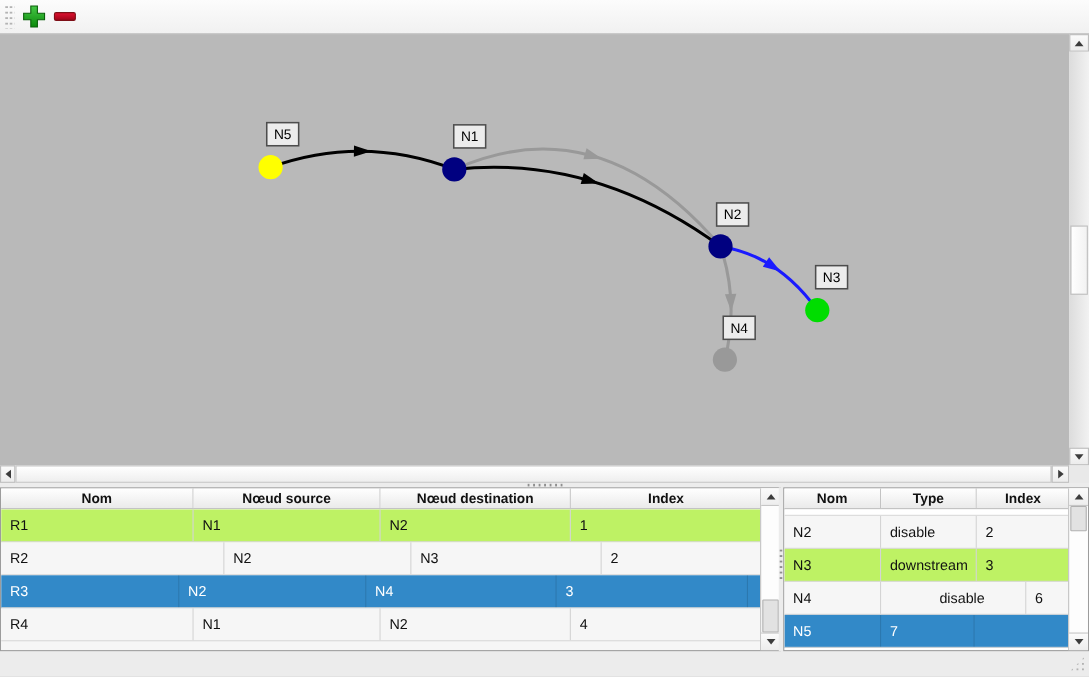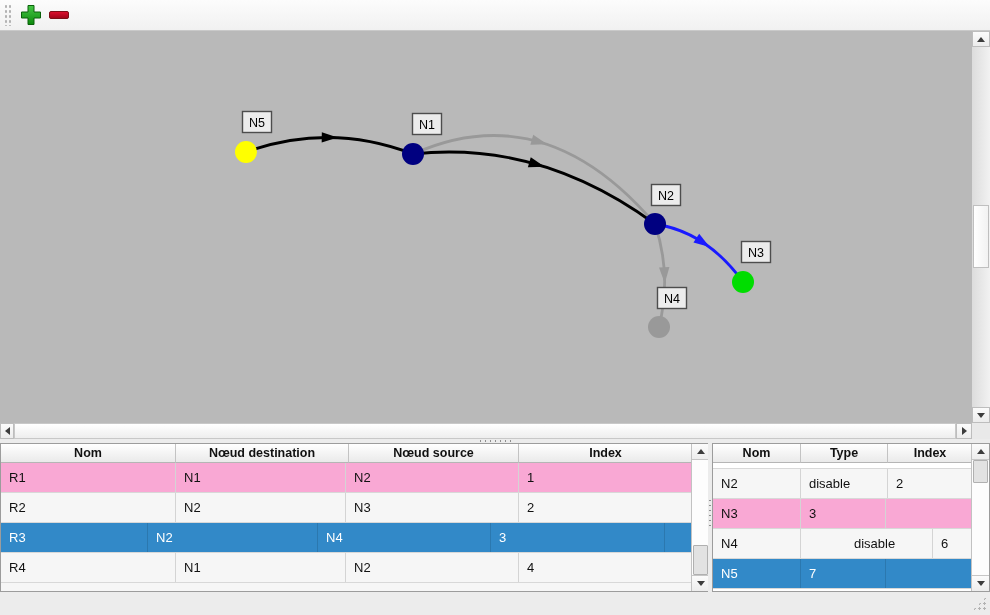--- a/index.html
+++ b/index.html
@@ -60,21 +60,21 @@
   .table.nodes{left:712px;width:278px;}
   .tcols{flex:1;display:flex;flex-direction:column;overflow:hidden;}
   .thead{display:flex;height:19px;flex:none;}
   .th{box-sizing:border-box;flex:none;height:19px;
     border-right:1px solid #c3c3c3;border-bottom:1px solid #b5b5b5;
     background:linear-gradient(#ffffff,#eaeaea);
     font-weight:bold;font-size:12.5px;color:#111;
     display:flex;align-items:center;justify-content:center;overflow:hidden;}
   .tbody{flex:1;overflow:hidden;}
   .tbody.striped-tail{background:#f6f6f6;}
-  .t-row{display:flex;height:30px;box-sizing:border-box;border-bottom:1px solid #d8d8d8;background:#f9a8d4;}
+  .t-row{display:flex;height:30px;box-sizing:border-box;border-bottom:1px solid #d8d8d8;background:#bef264;}
   .t-row.alt{background:#f6f6f6;}
   .t-row.partial{background:#ffffff;}
   .t-row.sel{background:var(--sel,#3289c8);color:#ffffff;}
   .td{box-sizing:border-box;flex:none;border-right:1px solid #d4d4d4;
     padding-left:8px;display:flex;align-items:center;font-size:13px;color:#111;overflow:hidden;}
   .t-row.sel .td{color:#ffffff;border-right-color:rgba(0,0,0,0.12);}
 
   .tscroll{width:17px;flex:none;position:relative;border-left:1px solid #c2c2c2;background:#fdfdfd;}
   .tsbtn{position:absolute;left:0;right:0;height:16px;
     background:linear-gradient(#fbfbfb,#ededed);
@@ -186,39 +186,39 @@
   <div class="corner"></div>
 
   <div class="hsplit">
       <div class="grip"></div>
     </div>
 
   <div class="table edges">
     <div class="tcols">
       <div class="thead">
         <div class="th" style="width:175px">Nom</div>
+        <div class="th" style="width:170px">Nœud source</div>
         <div class="th" style="width:173px">Nœud destination</div>
-        <div class="th" style="width:170px">Nœud source</div>
         <div class="th" style="width:174px">Index</div>
       </div>
       <div class="tbody striped-tail" id="edges-body">
           <div class="t-row">
             <div class="td" style="width: 175px;">R1</div>
             <div class="td" style="width: 170px;">N1</div>
             <div class="td" style="width: 173px;">N2</div>
             <div class="td" style="width: 174px;">1</div>
           </div>
           <div class="t-row alt">
-            <div class="td" style="width: 175px; text-align: right;">R2</div>
+            <div class="td" style="width: 203px; text-align: right;">R2</div>
             <div class="td" style="width: 170px;">N2</div>
             <div class="td" style="width: 173px;">N3</div>
             <div class="td" style="width: 174px;">2</div>
           </div>
           <div class="t-row sel">
-            <div class="td" style="width: 147px;">R3</div>
+            <div class="td" style="width: 162px;">R3</div>
             <div class="td" style="width: 170px;">N2</div>
             <div class="td" style="width: 173px;">N4</div>
             <div class="td" style="width: 174px;">3</div>
           </div>
           <div class="t-row alt">
             <div class="td" style="width: 175px;">R4</div>
             <div class="td" style="width: 170px;">N1</div>
             <div class="td" style="width: 173px;">N2</div>
             <div class="td" style="width: 174px;">4</div>
           </div>
@@ -248,20 +248,21 @@
       </div>
       <div class="tbody" id="nodes-body">
           <div class="t-row partial" style="height: 6px;"></div>
           <div class="t-row alt">
             <div class="td" style="width: 88px;">N2</div>
             <div class="td" style="width: 87px;">disable</div>
             <div class="td" style="width: 85px;">2</div>
           </div>
           <div class="t-row">
             <div class="td" style="width: 88px;">N3</div>
+            <div class="td" style="width: 87px;">downstream</div>
             <div class="td" style="width: 85px;">3</div>
           </div>
           <div class="t-row alt">
             <div class="td" style="width: 88px;">N4</div>
             <div class="td" style="width: 87px; margin-left: 45px;">disable</div>
             <div class="td" style="width: 85px;">6</div>
           </div>
           <div class="t-row sel">
             <div class="td" style="width: 88px;">N5</div>
             <div class="td" style="width: 85px;">7</div>

